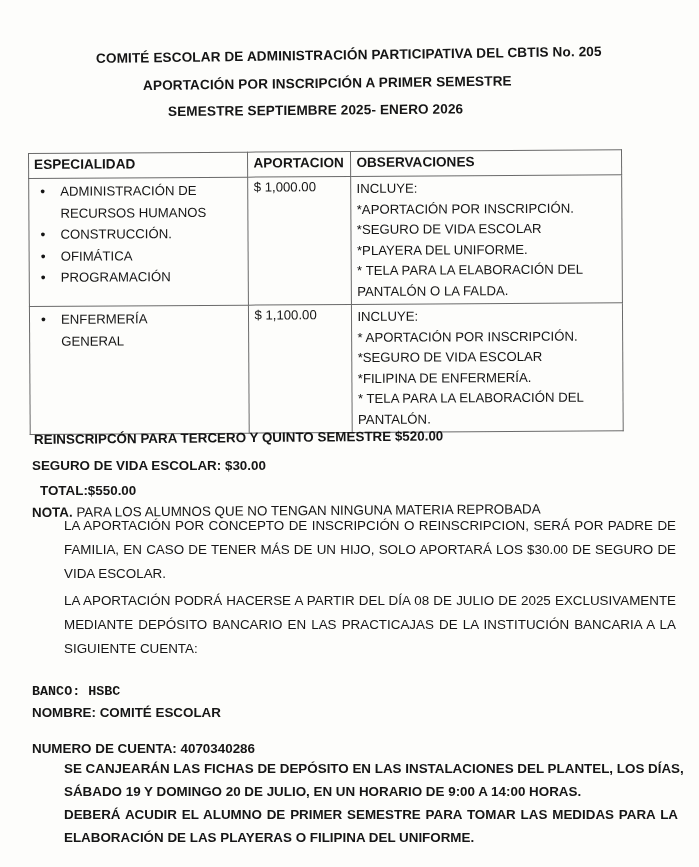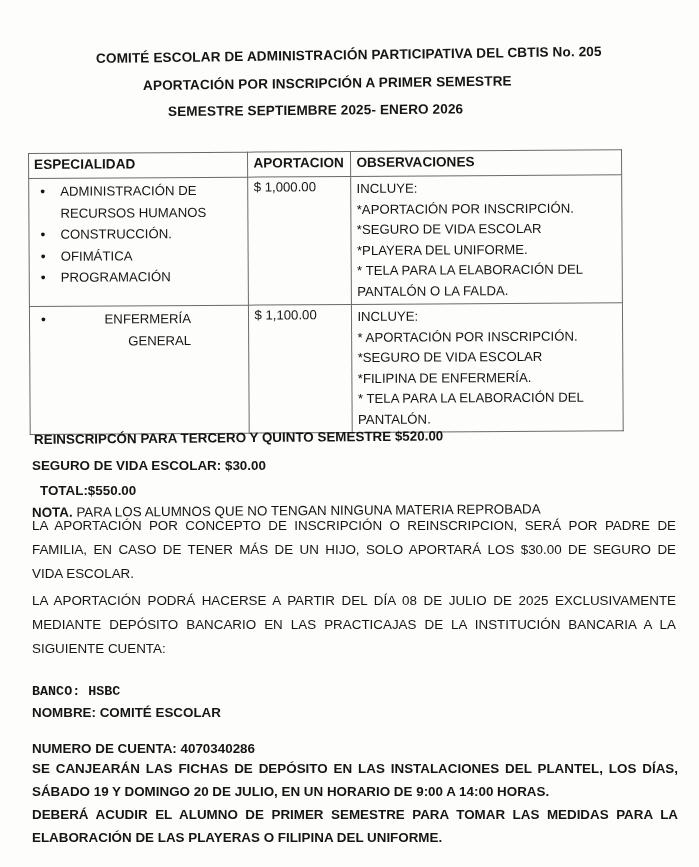--- a/index.html
+++ b/index.html
@@ -24,21 +24,21 @@
   .r1 td { height:121px; }
   .r2 td { height:113px; }
   ul { margin:0; padding:0 0 0 26px; list-style:none; }
   li { position:relative; line-height:21.5px; }
   li::before { content:"\2022"; position:absolute; left:-20px; top:0; font-size:14px; }
   .obs div { line-height:20.5px; white-space:nowrap; }
 
   .line { position:absolute; font-size:13.4px; white-space:nowrap; }
   .b { font-weight:bold; }
   .just { position:absolute; left:32px; width:644px; font-size:13.4px; line-height:24px; text-align:justify; }
-  .just .row { display:block; text-align:justify; text-align-last:justify; white-space:nowrap; }
+  .just .row { display:block; text-align:justify; text-align-last:justify; white-space:nowrap;margin-left:32px; }
   .just .row.last { text-align-last:left; }
 </style>
 </head>
 <body>
 
 <div class="page">
 
   <div id="h1" class="hdr">COMITÉ ESCOLAR DE ADMINISTRACIÓN PARTICIPATIVA DEL CBTIS No. 205</div>
   <div id="h2" class="hdr">APORTACIÓN POR INSCRIPCIÓN A PRIMER SEMESTRE</div>
   <div id="h3" class="hdr">SEMESTRE SEPTIEMBRE 2025- ENERO 2026</div>
@@ -70,21 +70,21 @@
           <div>INCLUYE:</div>
           <div>*APORTACIÓN POR INSCRIPCIÓN.</div>
           <div>*SEGURO DE VIDA ESCOLAR</div>
           <div>*PLAYERA DEL UNIFORME.</div>
           <div>* TELA PARA LA ELABORACIÓN DEL</div>
           <div>PANTALÓN O LA FALDA.</div>
         </td>
       </tr>
       <tr class="r2">
         <td>
-          <ul style="width:130px;text-align:right;">
+          <ul style="width:130px;">
             <li>ENFERMERÍA GENERAL</li>
           </ul>
         </td>
         <td>$ 1,100.00</td>
         <td class="obs">
           <div>INCLUYE:</div>
           <div>* APORTACIÓN POR INSCRIPCIÓN.</div>
           <div>*SEGURO DE VIDA ESCOLAR</div>
           <div>*FILIPINA DE ENFERMERÍA.</div>
           <div>* TELA PARA LA ELABORACIÓN DEL</div>

